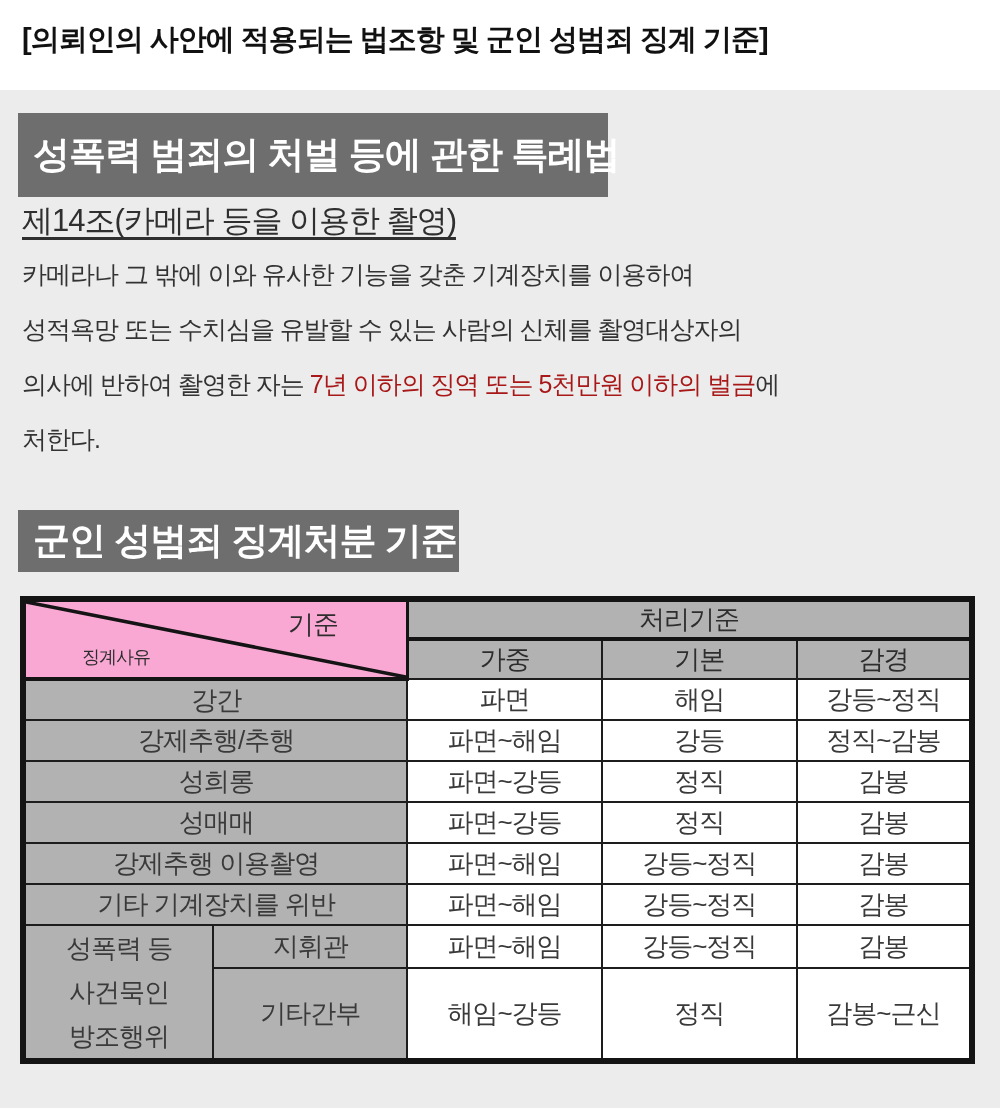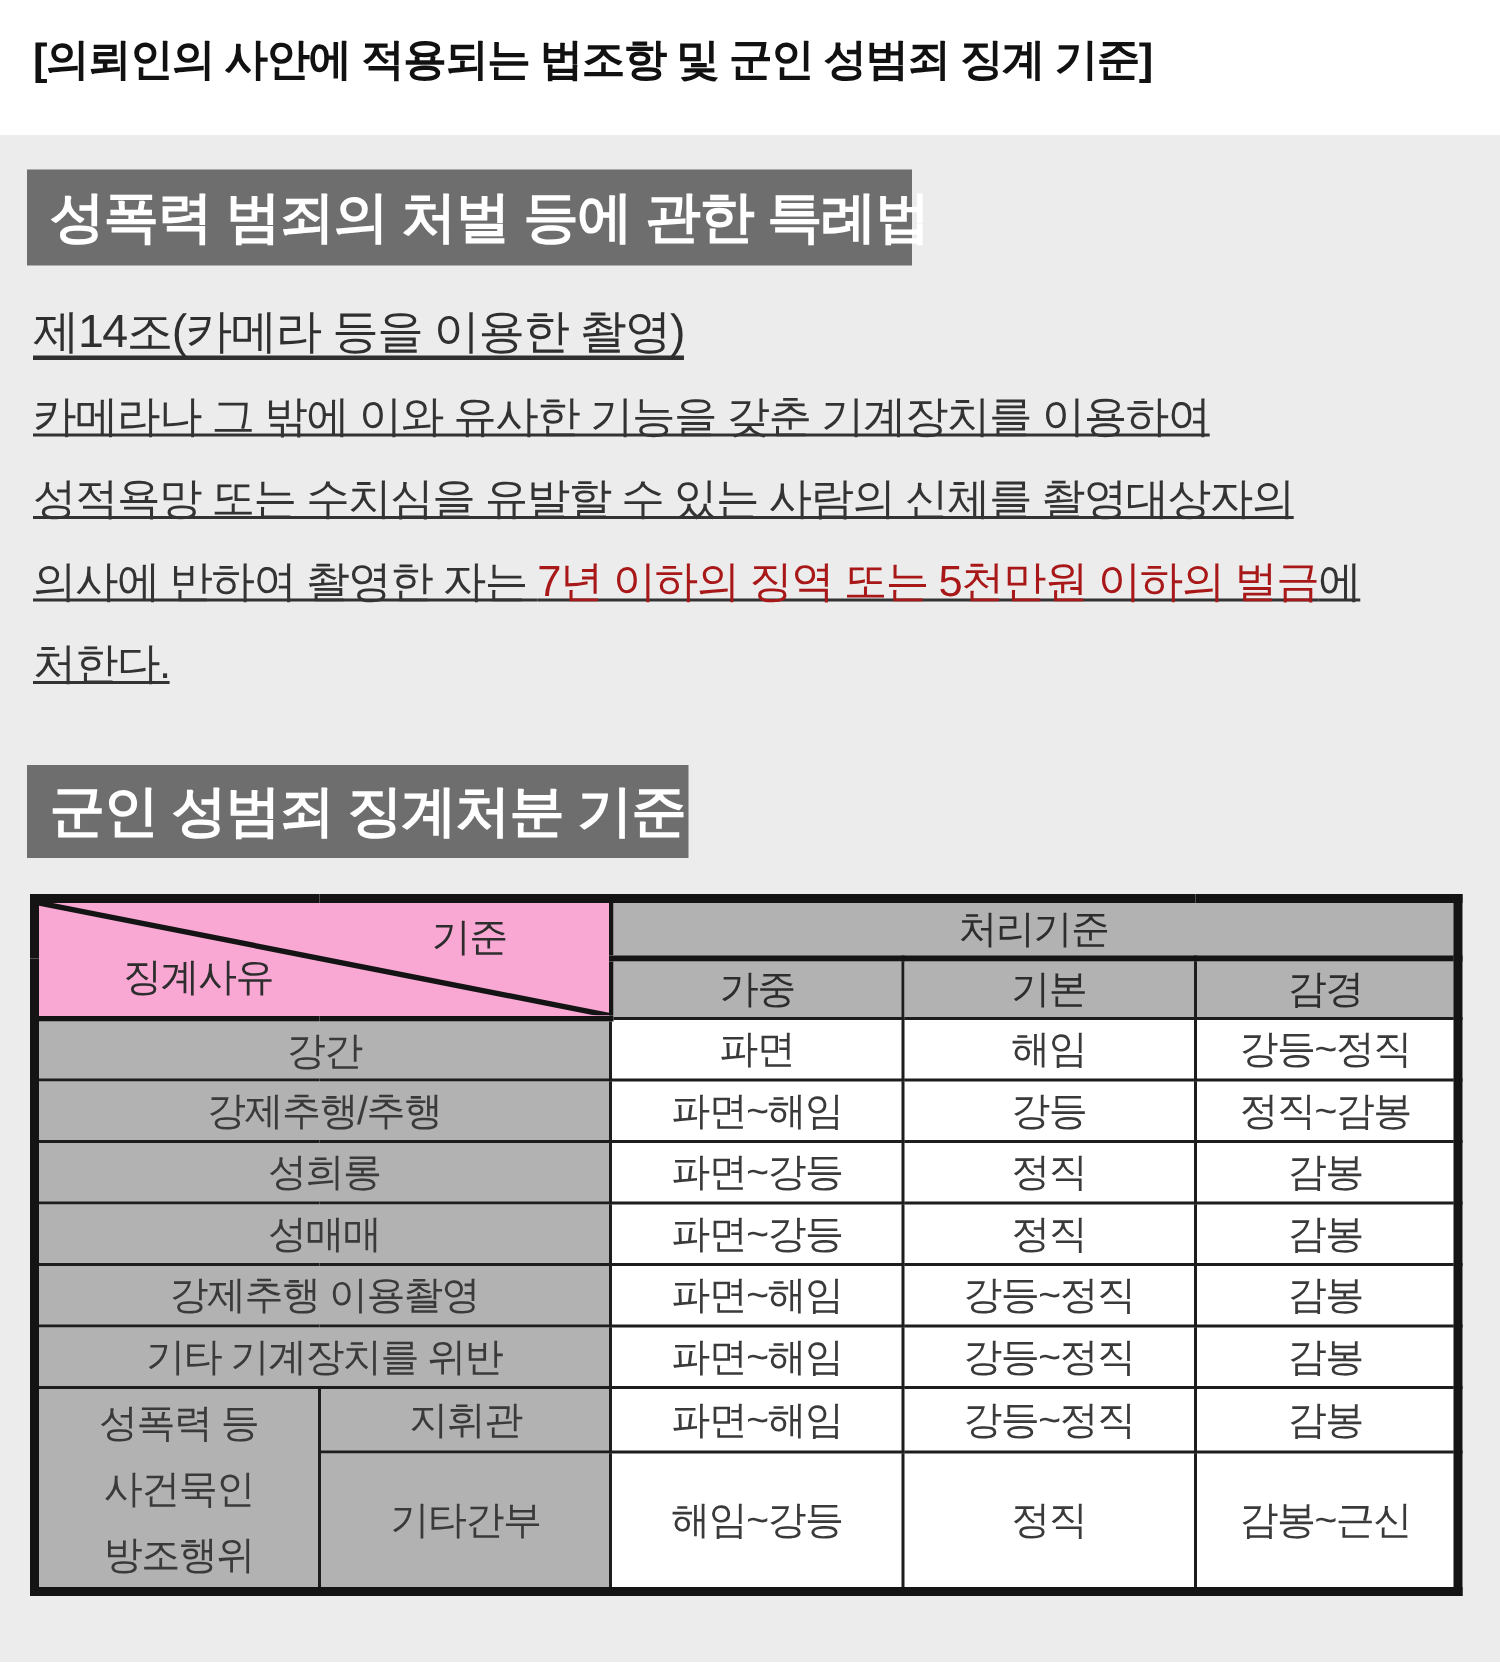--- a/index.html
+++ b/index.html
@@ -22,32 +22,32 @@
   }
 
   .section-header{
     position:absolute;
     background:#6e6e6e;
     color:#ffffff;font-size:37px;font-weight:700;letter-spacing:-1px;
     display:flex;align-items:center;
     padding-left:15px;box-sizing:border-box;
     white-space:nowrap;
   }
-  .sh1{left:18px;top:23px;width:590px;height:64px;}
+  .sh1{left:18px;top:23px;width:590px;height:84px;}
   .sh2{left:18px;top:420px;width:441px;height:62px;}
 
   .law-heading{
     position:absolute;left:22px;top:110px;
     font-size:31px;color:#2f2f2f;letter-spacing:-1px;
     text-decoration:underline;text-underline-offset:6px;
     white-space:nowrap;
   }
   .law-line{
     position:absolute;left:22px;margin:0;
-    font-size:29px;color:#333333;letter-spacing:-1px;white-space:nowrap;text-decoration:underline;
+    font-size:25px;color:#333333;letter-spacing:-1px;white-space:nowrap;
   }
   .ll1{top:168px;} .ll2{top:223px;} .ll3{top:278px;} .ll4{top:333px;}
   .red{color:#a81818;}
 
   table.disc{
     position:absolute;left:20px;top:506px;
     width:955px;border-collapse:collapse;table-layout:fixed;
     border:6px solid #141414;
     background:#ffffff;
     font-size:26px;color:#3a3a3a;letter-spacing:-1px;
@@ -62,21 +62,21 @@
   .gray{background:#b2b2b2;}
   .hrow1 th,.hrow2 th{color:#2d2d2d;}
   .hrow2 th{border-bottom:4px solid #141414;}
   .corner{
     position:relative;background:#f9a8d4;
     border-bottom:4px solid #141414 !important;
     border-right:3px solid #141414 !important;
   }
   .corner svg{position:absolute;left:0;top:0;width:100%;height:100%;display:block;}
   .corner .tr-label{position:absolute;right:68px;top:5px;font-size:26px;color:#2d2d2d;}
-  .corner .bl-label{position:absolute;left:56px;bottom:8px;font-size:26px;color:#2d2d2d;}
+  .corner .bl-label{position:absolute;left:56px;bottom:8px;font-size:18px;color:#2d2d2d;}
   .group-label{line-height:44px;}
   .group-label span{display:block;}
 </style>
 </head>
 <body>
 
 <div class="page">
 
   <h1 class="title">[의뢰인의 사안에 적용되는 법조항 및 군인 성범죄 징계 기준]</h1>
 

